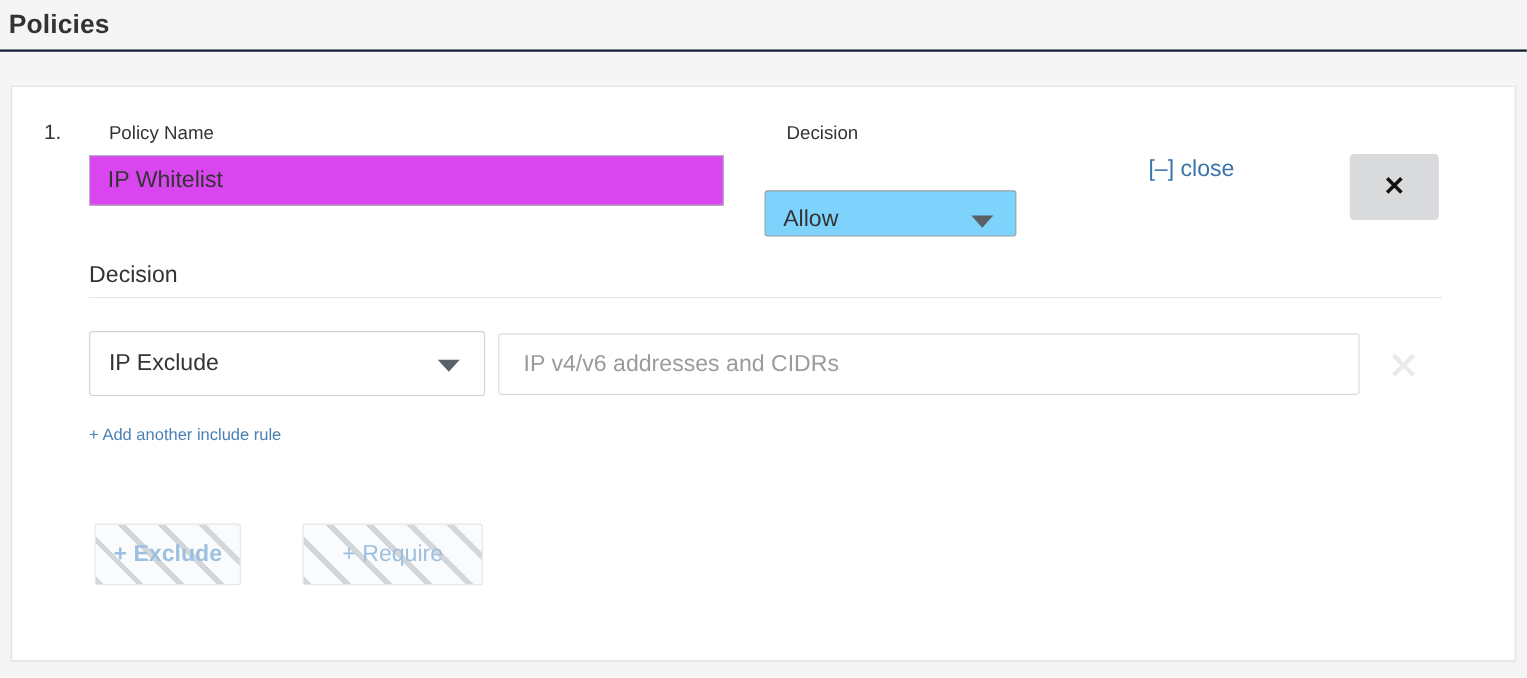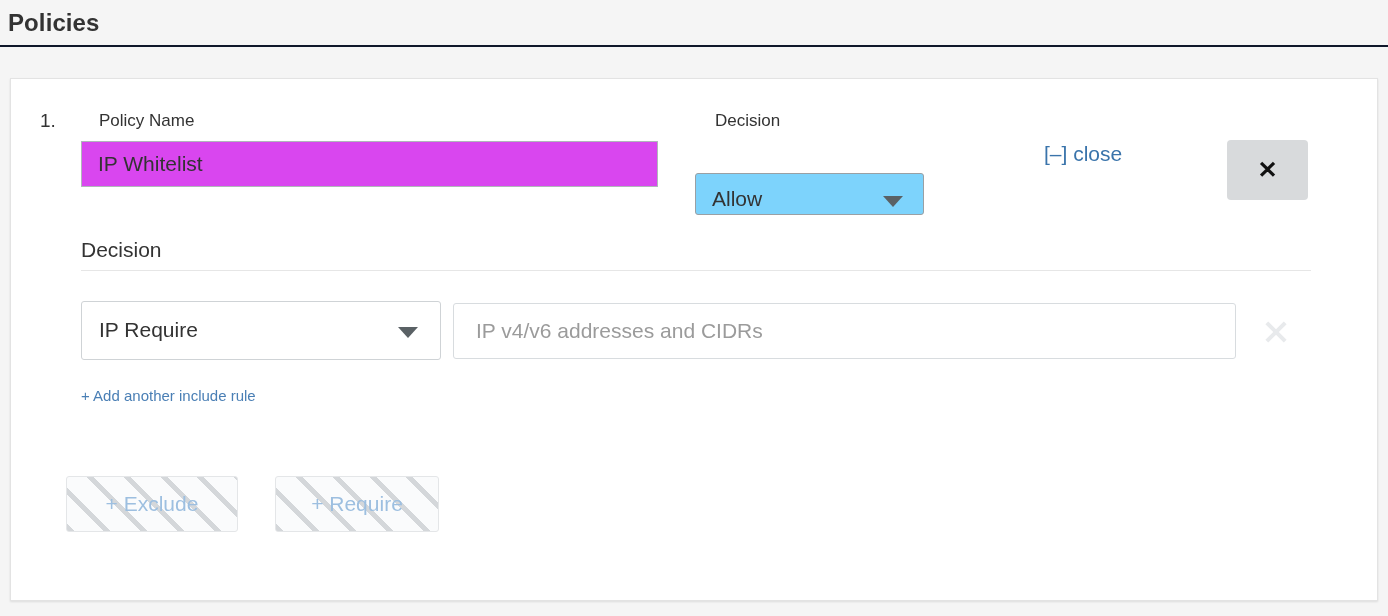--- a/index.html
+++ b/index.html
@@ -214,21 +214,21 @@
       rgba(0,0,0,0) 5px, rgba(0,0,0,0) 26px
     );
     cursor: pointer;
     font-family: "Liberation Sans", sans-serif;
     font-size: 21px;
     color: #9dbfe0;
     text-align: center;
     line-height: 54px;
     padding: 0;
   }
-  .btn-exclude { left: 66px; width: 172px; }
+  .btn-exclude { left: 86px; width: 133px; font-weight: bold; }
   .btn-require { left: 275px; width: 164px; }
 </style>
 </head>
 <body>
 
 <div class="page-header">
   <div class="page-title">Policies</div>
 </div>
 
 <div class="policy-card"></div>
@@ -247,21 +247,21 @@
 </div>
 
 <a class="close-link">[–] close</a>
 
 <button class="delete-policy-button">✕</button>
 
 <div class="include-heading">Decision</div>
 <div class="include-divider"></div>
 
 <div class="rule-type-select">
-  <span class="rule-type-value">IP Require</span>
+  <span class="rule-type-value">IP Exclude</span>
   <span class="caret rule-type-caret"></span>
 </div>
 
 <input class="rule-value-input" type="text" placeholder="IP v4/v6 addresses and CIDRs" style="">
 
 <span class="remove-rule-icon"></span>
 
 <a class="add-rule-link">+ Add another include rule</a>
 
 <button class="hatched-button btn-exclude">+ Exclude</button>

